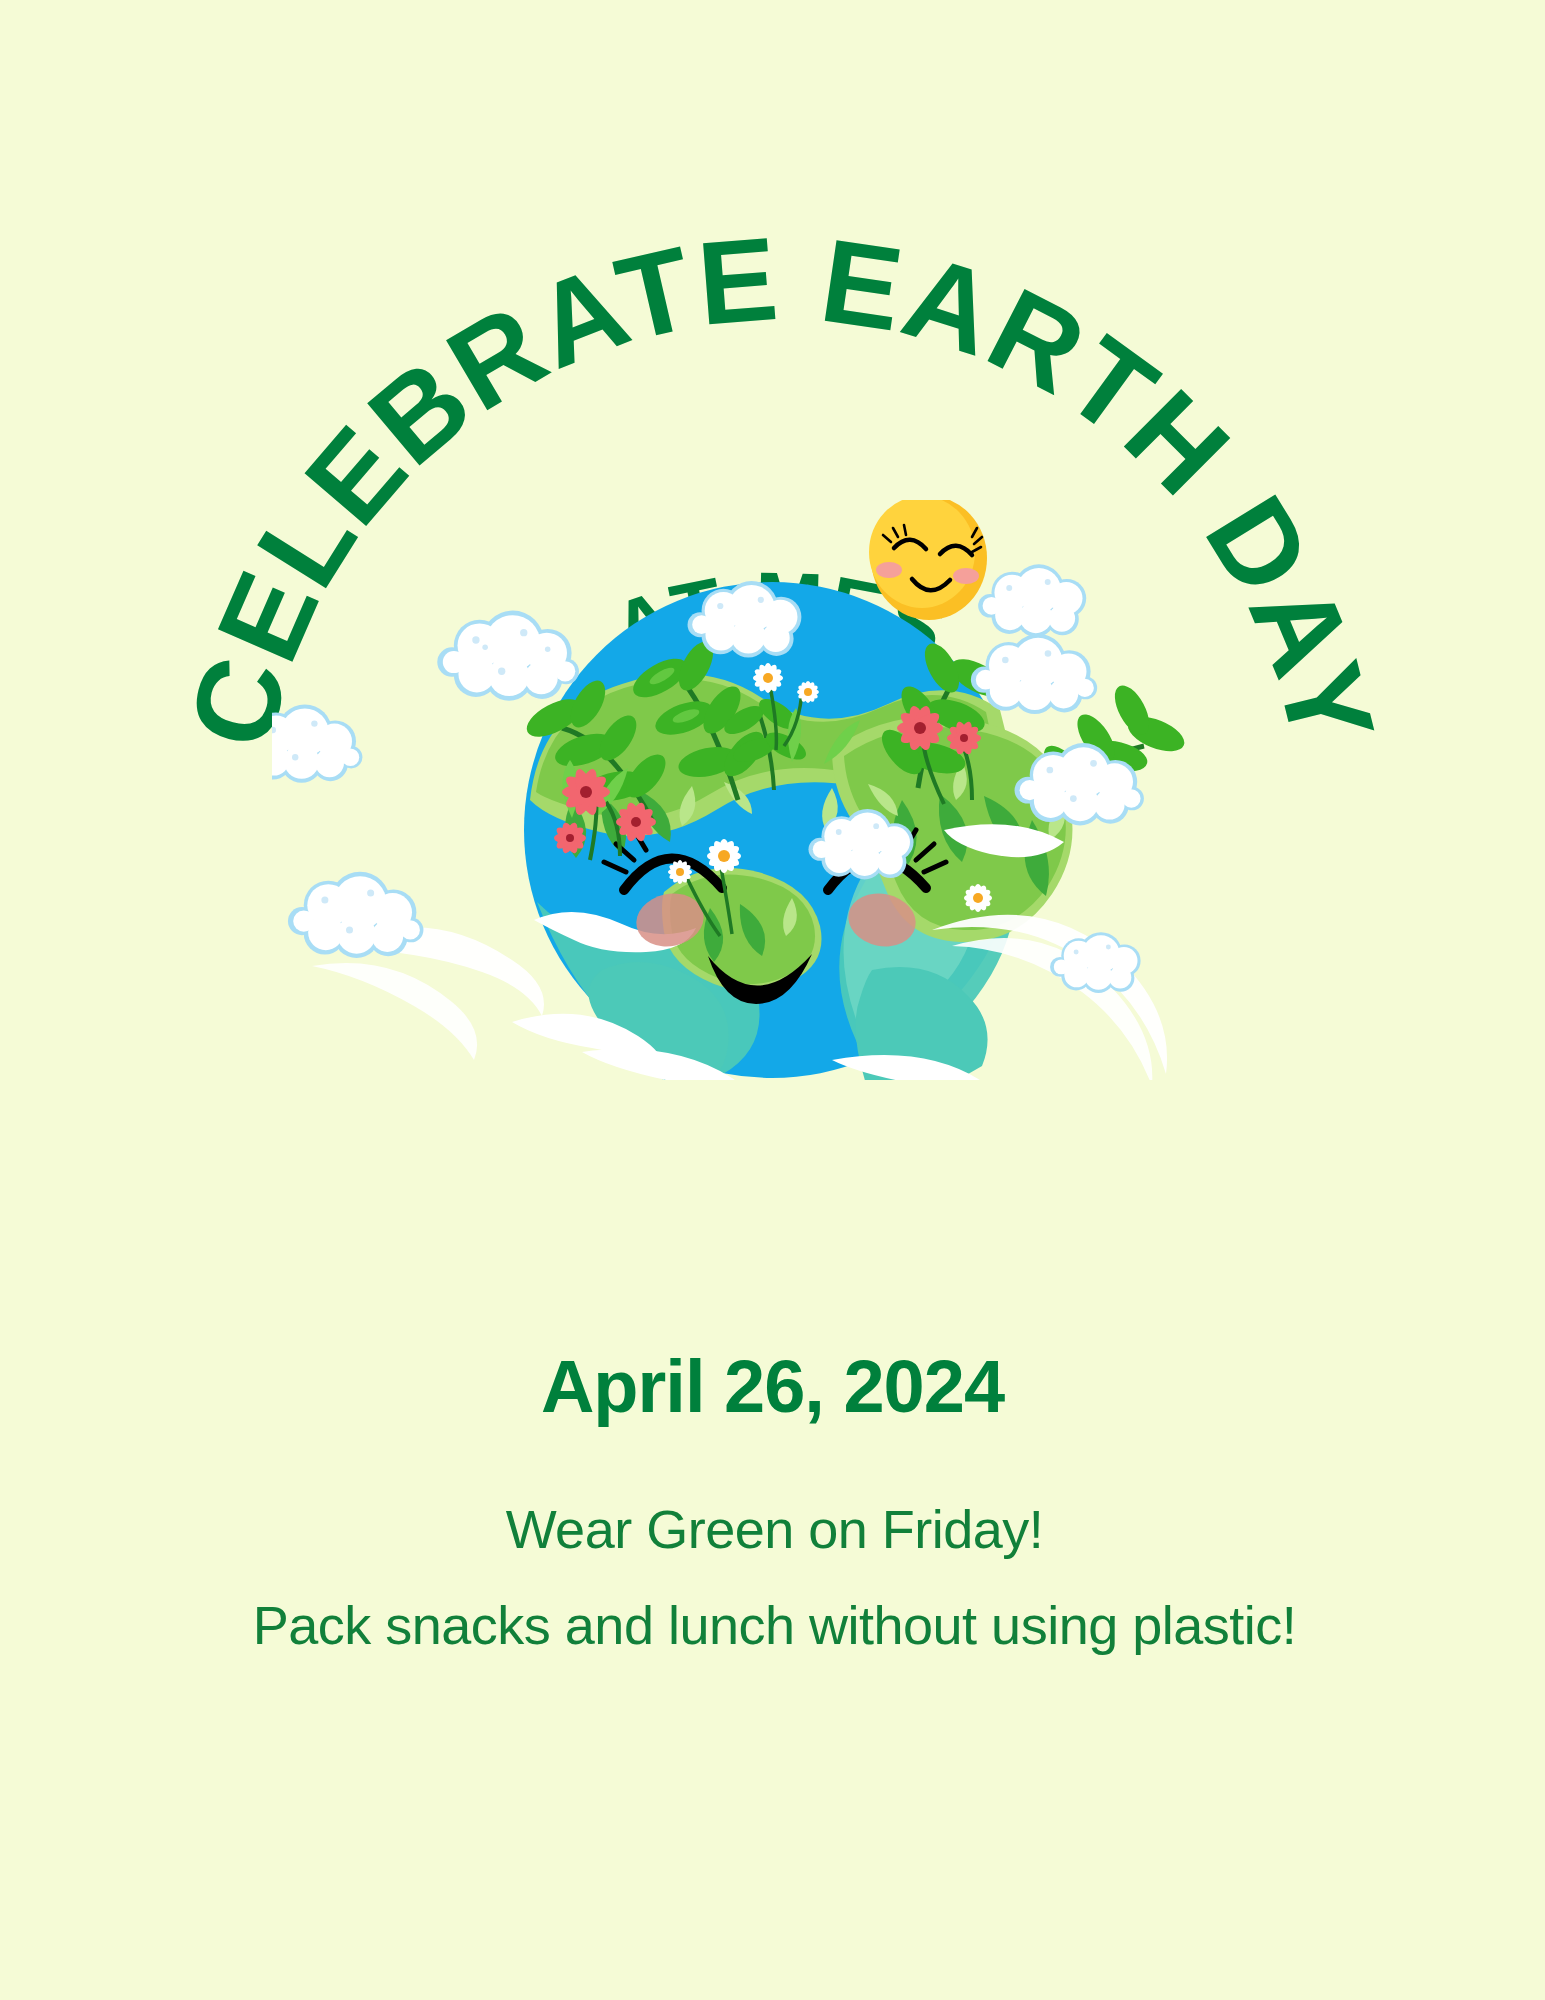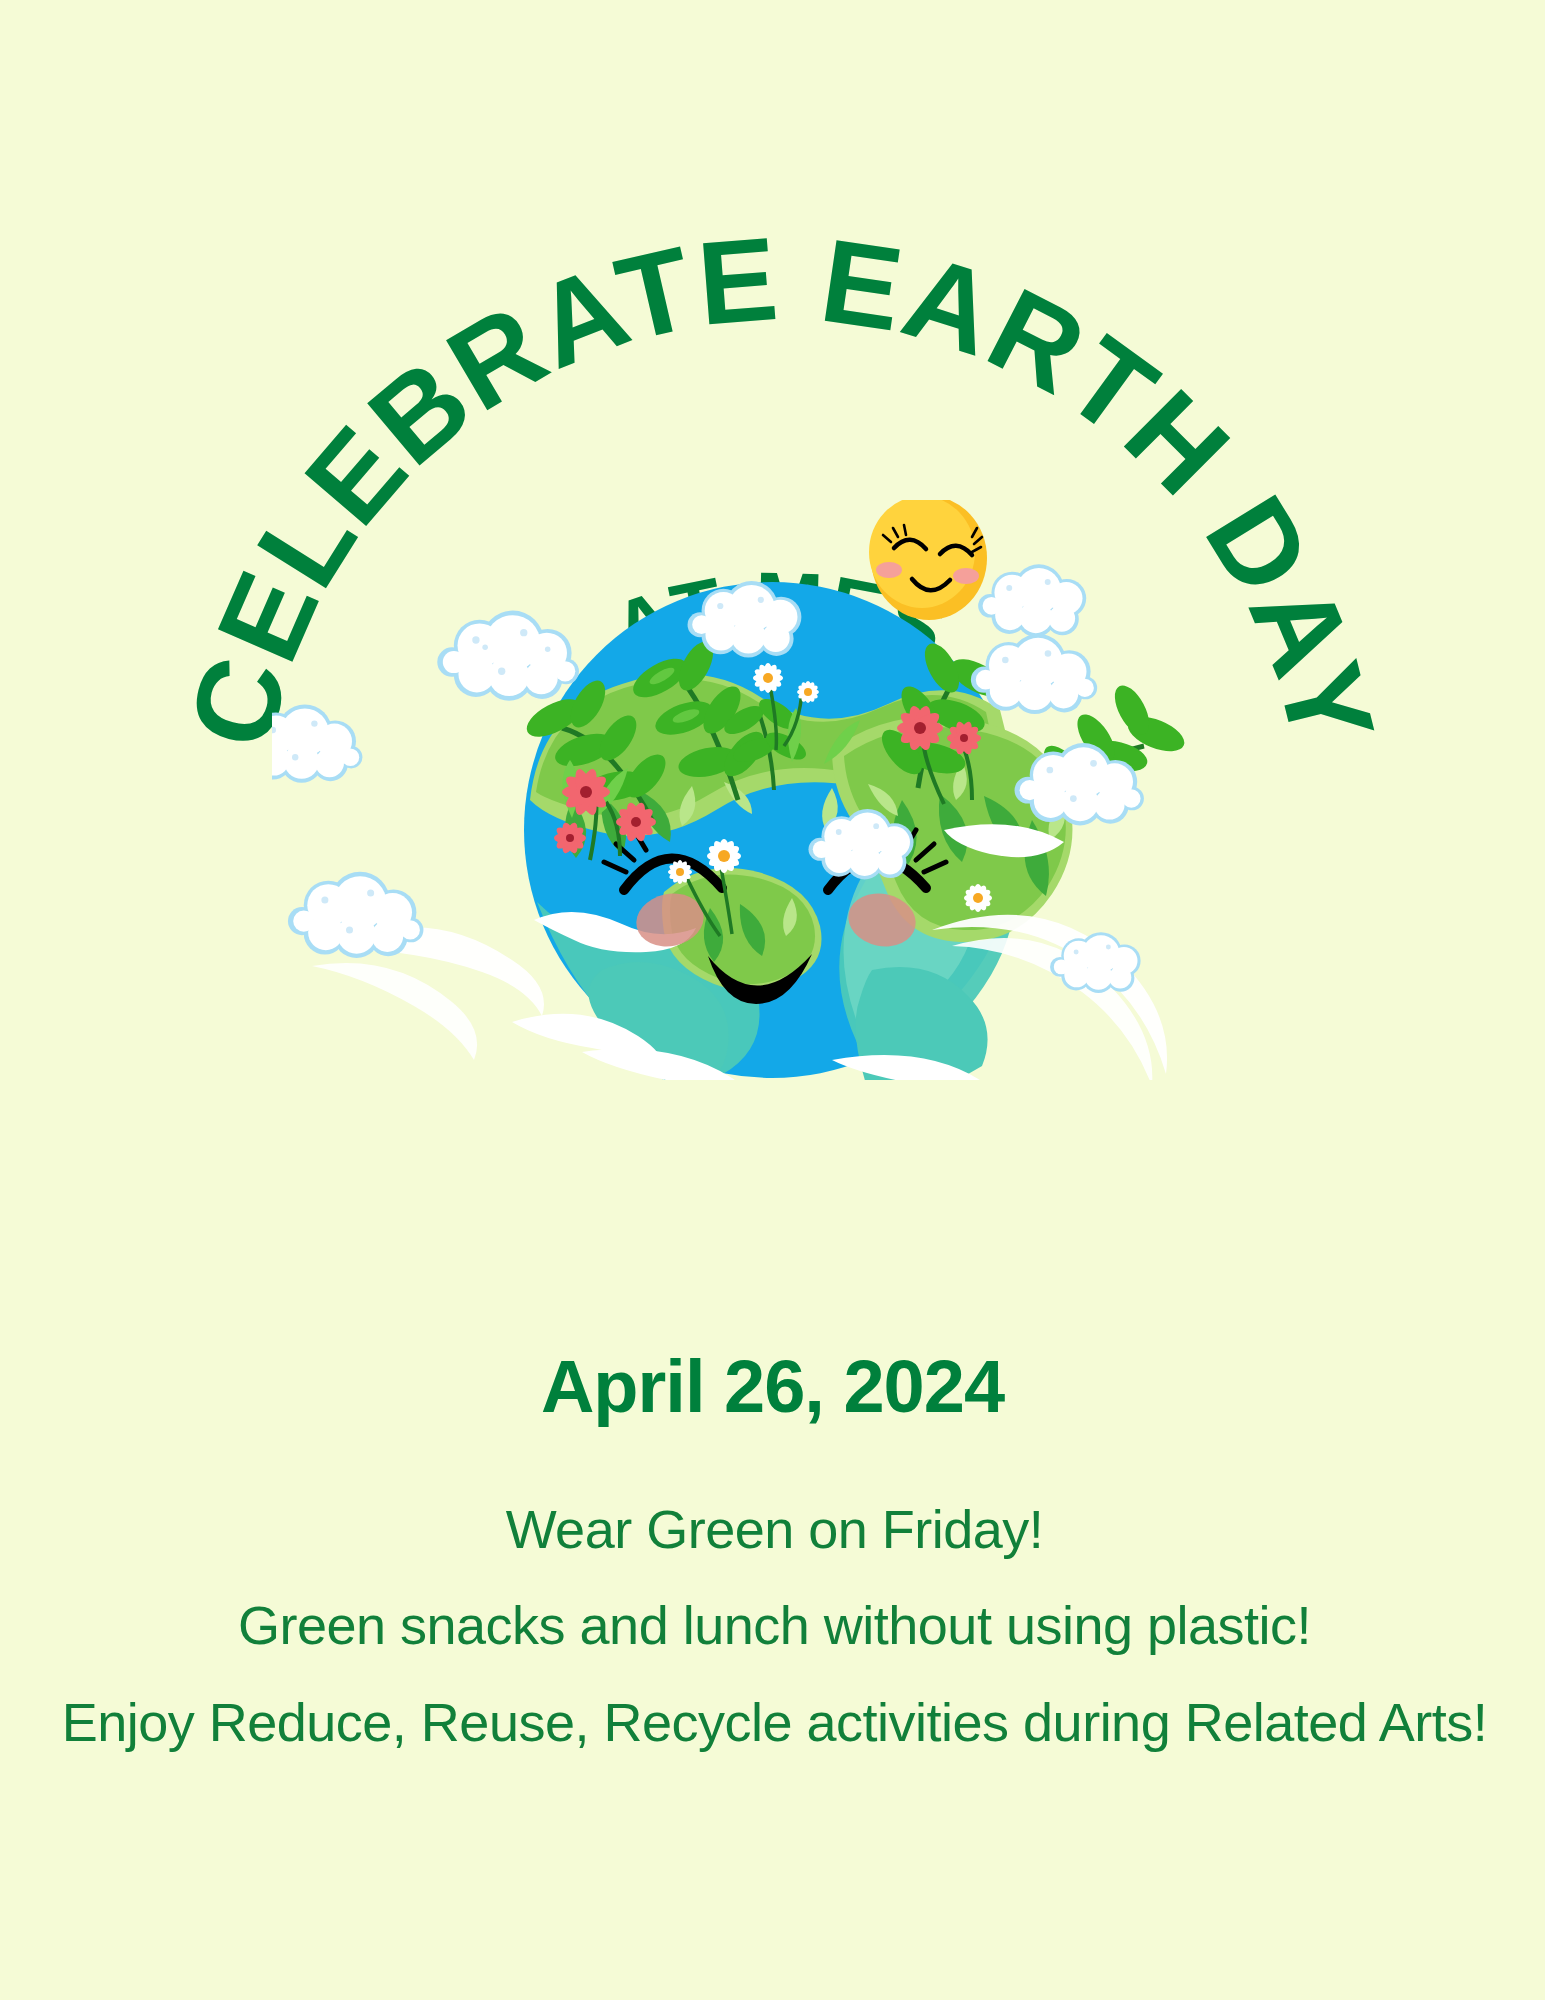--- a/index.html
+++ b/index.html
@@ -645,17 +645,16 @@
           </g>
         </g>
       </g>
 
     </svg>
   </div>
 
   <div class="lower">
     <div class="date-line">April 26, 2024</div>
     <div class="body-line">Wear Green on Friday!</div>
-    <div class="body-line">Green snacks and lunch without using plastic!</div>
-    <div class="body-line">Enjoy Reduce, Reuse, Recycle activities during Related Arts!</div>
+    <div class="body-line">Pack snacks and lunch without using plastic!</div>
   </div>
 
 </div>
 
 </body></html>

